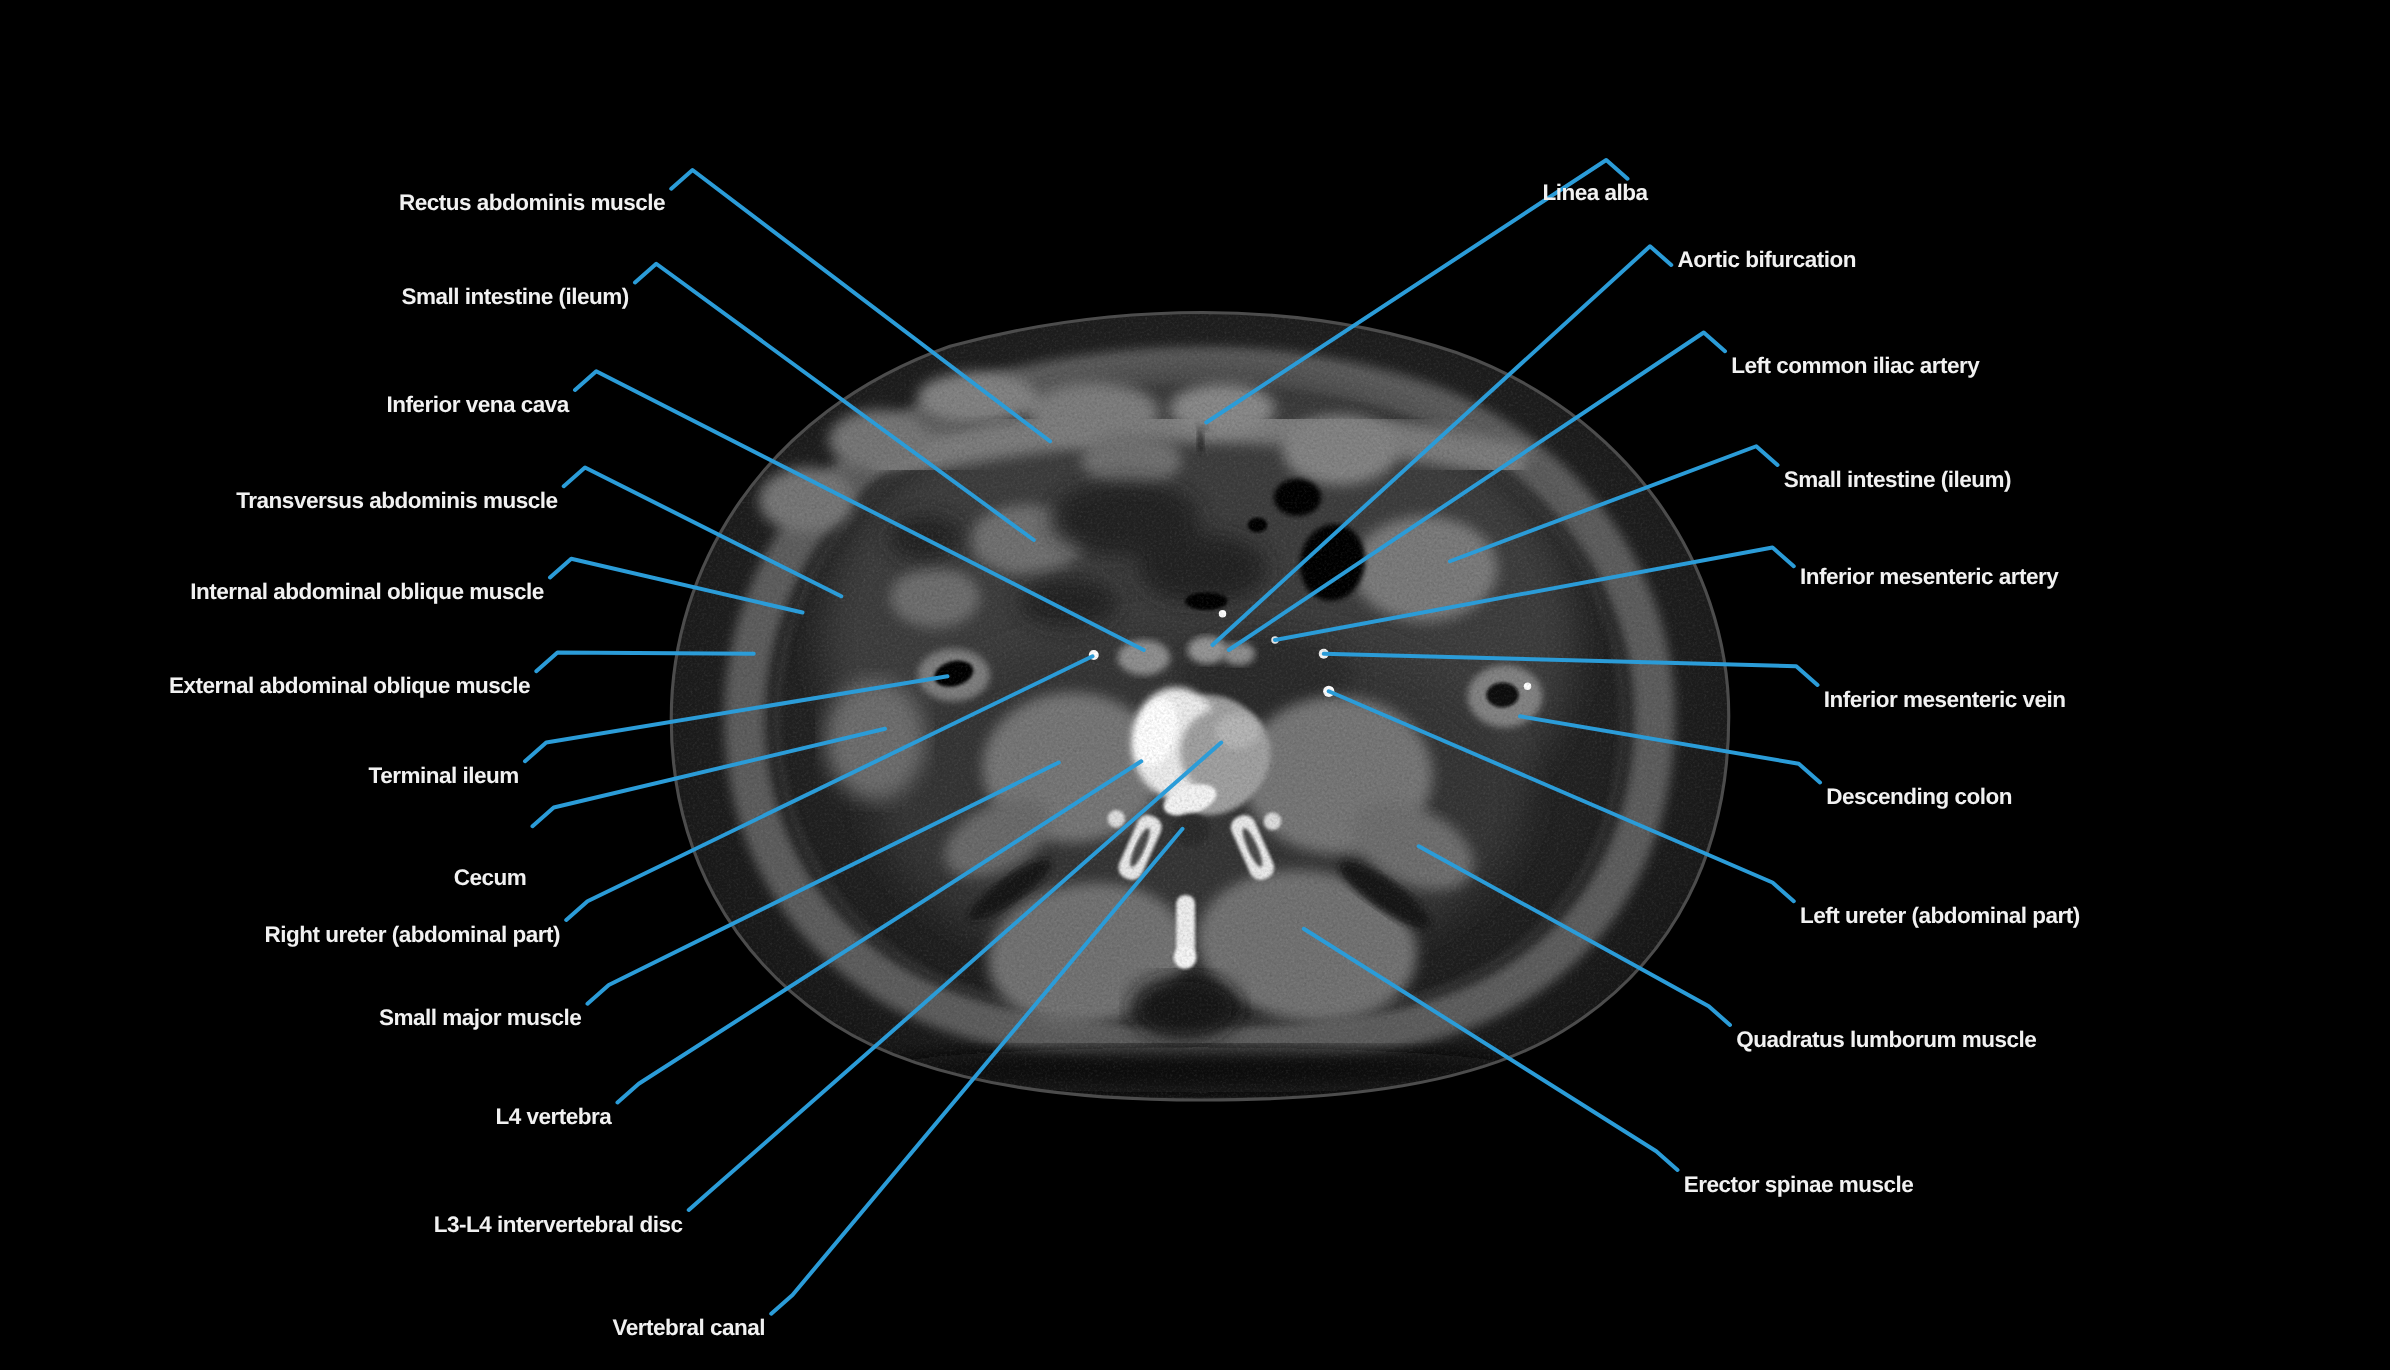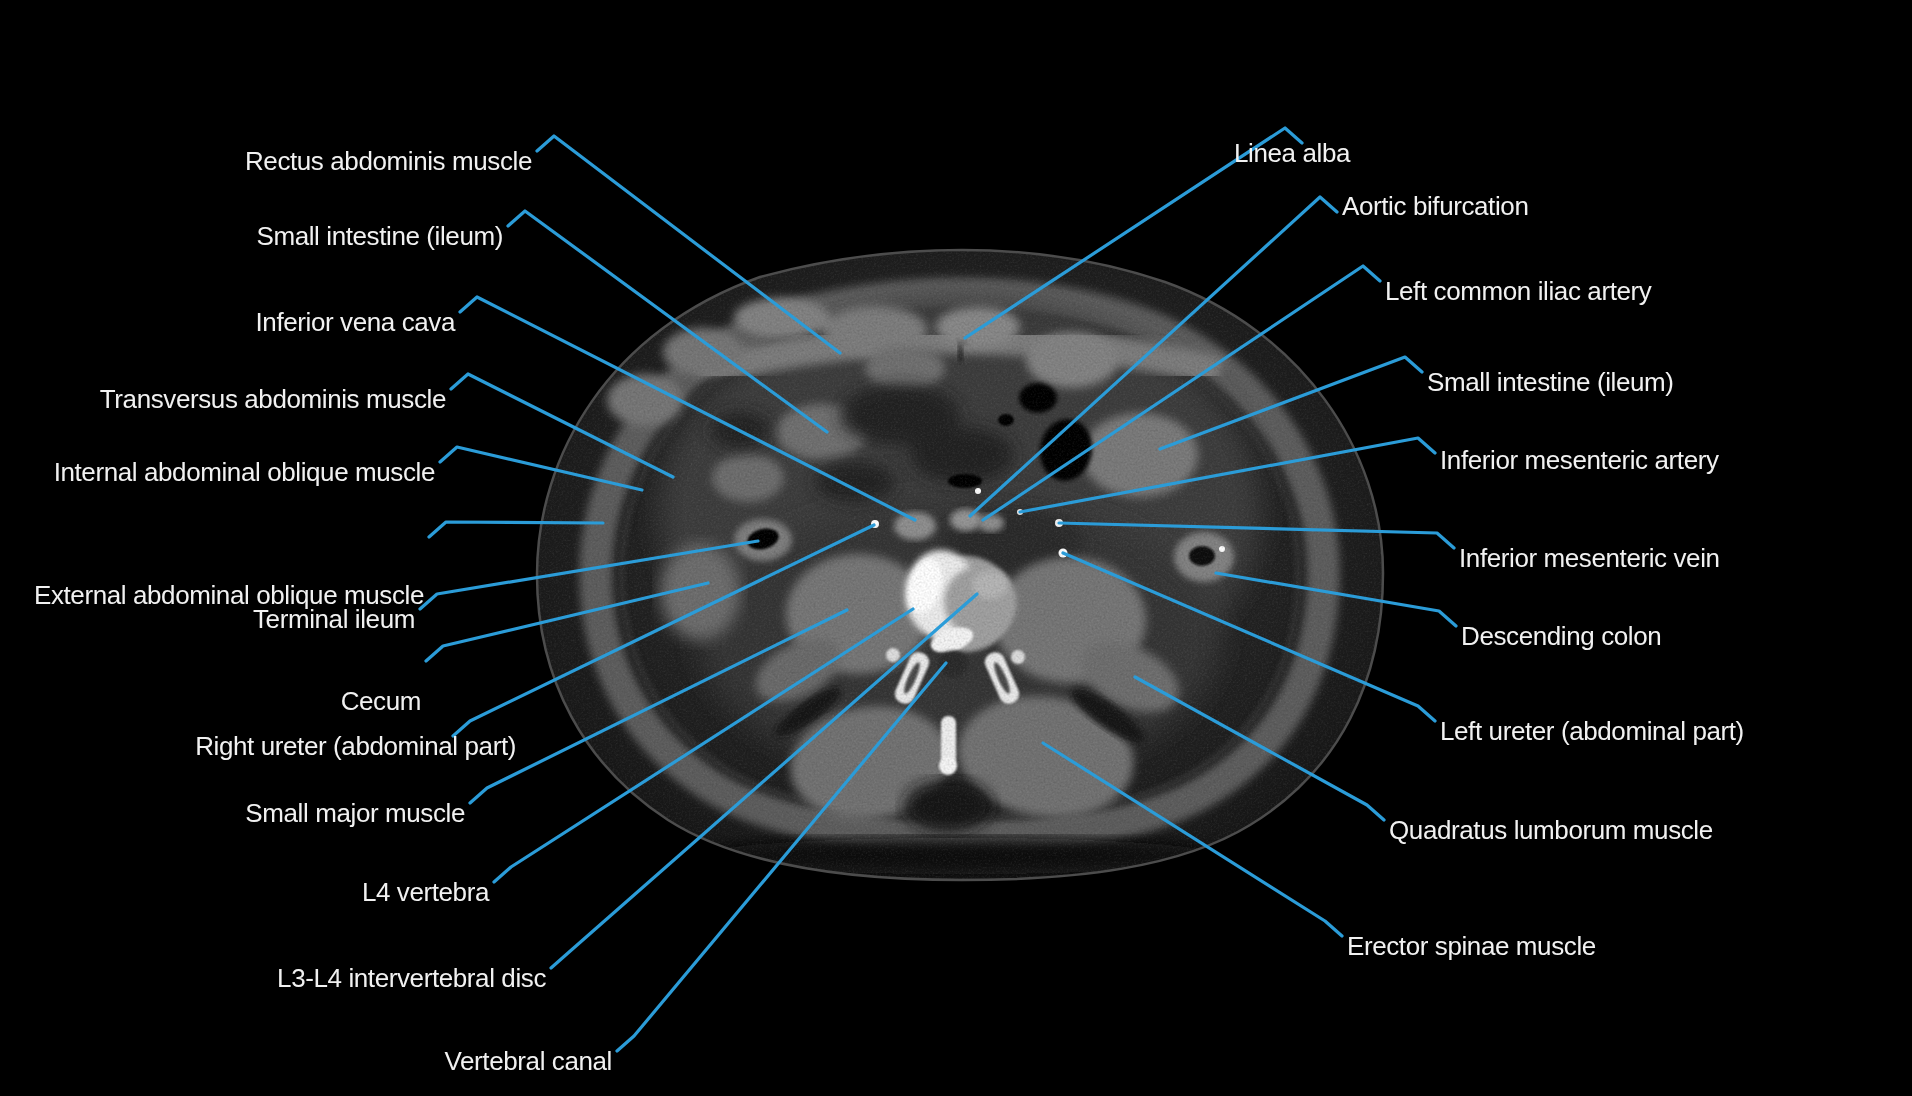--- a/index.html
+++ b/index.html
@@ -1,22 +1,22 @@
 <!DOCTYPE html>
 <html style="--label-color: #f1f1f1;"><head>
 <meta charset="utf-8">
 <style>
   html,body{margin:0;padding:0;background:#000;}
   #stage{position:relative;width:1912px;height:1096px;overflow:hidden;background:#000;
          font-family:"Liberation Sans",sans-serif;}
   #ct-art,#leader-svg{position:absolute;left:0;top:0;width:1912px;height:1096px;}
   #leader-svg{fill:none;stroke-width:3.2px;stroke-linecap:round;stroke-linejoin:round;}
   .label{position:absolute;transform:translateY(-52%);white-space:nowrap;
-         font-size:26px;letter-spacing:-0.4px;color:var(--label-color,#f0f0f0);
-         font-weight:400;line-height:1.15;}
+         font-size:18px;letter-spacing:-0.4px;color:var(--label-color,#f0f0f0);
+         font-weight:700;line-height:1.15;}
 </style>
 </head>
 <body>
 
 <div id="stage">
 
   <svg id="ct-art" viewBox="0 0 1912 1096" aria-hidden="true">
     <defs>
       <radialGradient id="bodyGrad" cx="50%" cy="46%" r="62%">
         <stop offset="0%" stop-color="#313131"></stop>
@@ -197,24 +197,24 @@
       <polyline points="1384,820 1367,805 1135,677"></polyline>
       <polyline points="1342,936 1325,921 1043,743"></polyline>
     </svg>
 
   <div id="labels">
     <div class="label" style="top: 163px; right: 1380px;">Rectus abdominis muscle</div>
     <div class="label" style="top: 238px; right: 1409px;">Small intestine (ileum)</div>
     <div class="label" style="top: 324px; right: 1457px;">Inferior vena cava</div>
     <div class="label" style="top: 401px; right: 1466px;">Transversus abdominis muscle</div>
     <div class="label" style="top: 474px; right: 1477px;">Internal abdominal oblique muscle</div>
-    <div class="label" style="top: 549px; right: 1488px; margin-top: 48px;">External abdominal oblique muscle</div>
+    <div class="label" style="top: 549px; right: 1488px;">External abdominal oblique muscle</div>
     <div class="label" style="top: 621px; right: 1497px;">Terminal ileum</div>
     <div class="label" style="top: 703px; right: 1491px;">Cecum</div>
-    <div class="label" style="top: 748px; right: 1396px;">Right ureter (abdominal part)</div>
+    <div class="label" style="top: 748px; right: 1464px;">Right ureter (abdominal part)</div>
     <div class="label" style="top: 815px; right: 1447px;">Small major muscle</div>
     <div class="label" style="top: 894px; right: 1423px;">L4 vertebra</div>
     <div class="label" style="top: 980px; right: 1366px;">L3-L4 intervertebral disc</div>
     <div class="label" style="top: 1063px; right: 1300px;">Vertebral canal</div>
 
     <div class="label" style="top: 155px; left: 1234px;">Linea alba</div>
     <div class="label" style="top: 208px; left: 1342px;">Aortic bifurcation</div>
     <div class="label" style="top: 293px; left: 1385px;">Left common iliac artery</div>
     <div class="label" style="top: 384px; left: 1427px;">Small intestine (ileum)</div>
     <div class="label" style="top: 462px; left: 1440px;">Inferior mesenteric artery</div>

